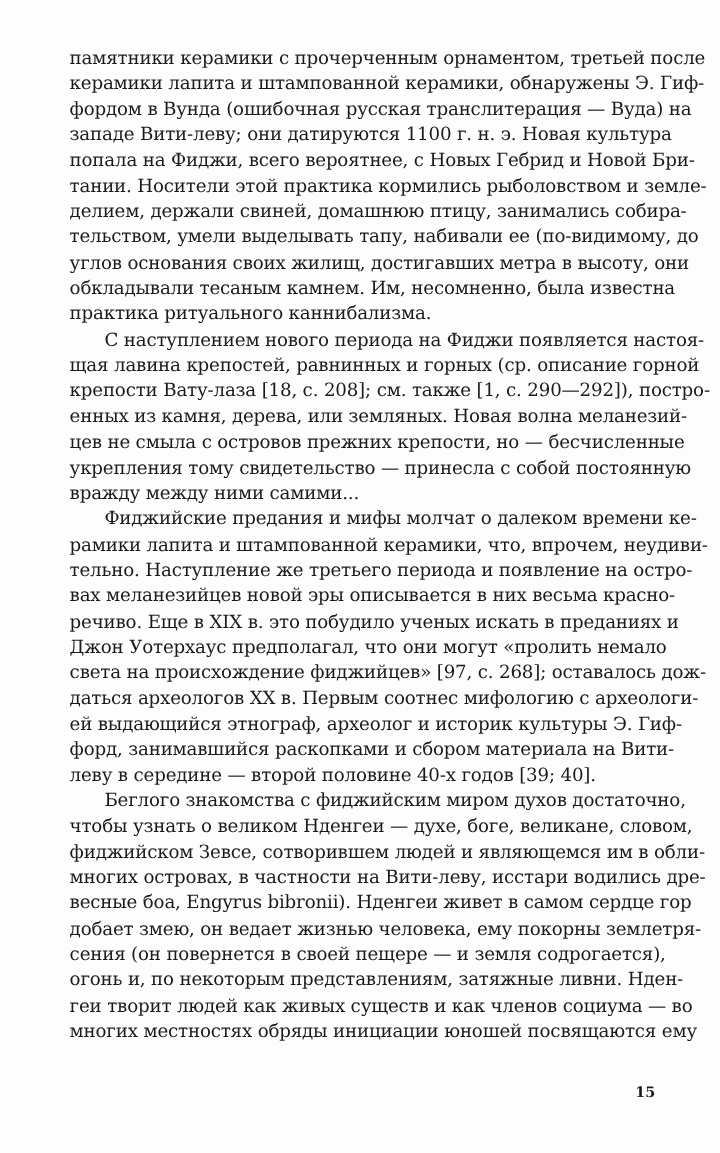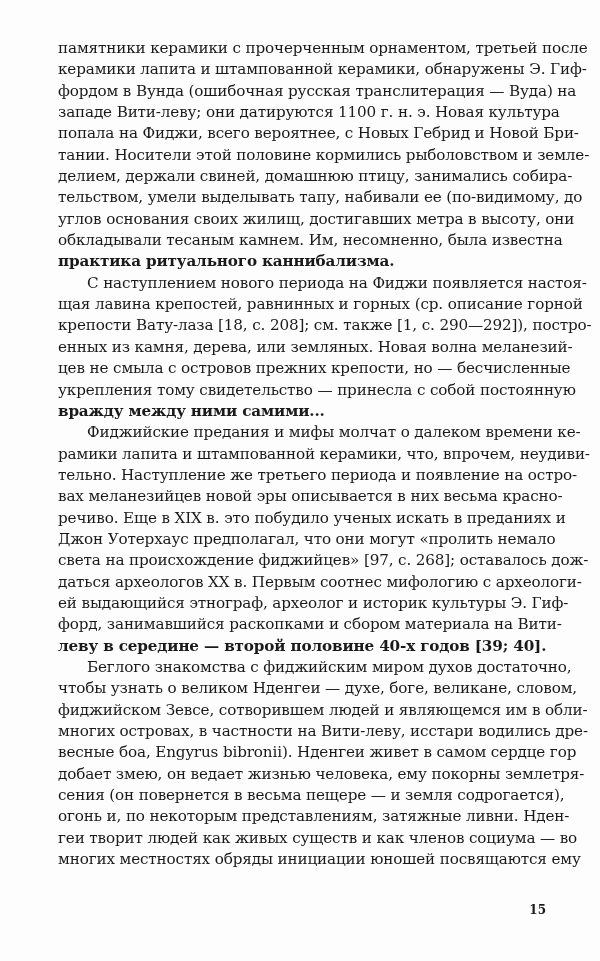--- a/index.html
+++ b/index.html
@@ -10,40 +10,40 @@
   .text-block {
     position: absolute; left: 58px; top: 38px; width: 488px;
     font-family: "DejaVu Serif", serif;
     font-size: 15.2px; line-height: 21.35px; color: #1a1a1a;
   }
   .line {
     display: block; white-space: nowrap; text-align: justify;
     text-align-last: justify; height: 21.35px; overflow: visible;
     letter-spacing: -0.15px;
   }
-  .line.last { text-align-last: left; font-weight: bold; }
+  .line.last { text-align-last: left; }
   .line.indent { padding-left: 29px; }
   .page-number {
     position: absolute; left: 520px; top: 903px; width: 26px; text-align: right;
     font-family: "DejaVu Serif", serif; font-size: 12px; font-weight: bold; color: #1a1a1a;
   }
 </style>
 </head>
 <body>
 
 <div class="page">
   <div class="text-block">
 
     <div class="paragraph">
       <span class="line">памятники керамики с прочерченным орнаментом, третьей после</span>
       <span class="line">керамики лапита и штампованной керамики, обнаружены Э. Гиф-</span>
       <span class="line">фордом в Вунда (ошибочная русская транслитерация — Вуда) на</span>
       <span class="line">западе Вити-леву; они датируются 1100 г. н. э. Новая культура</span>
       <span class="line">попала на Фиджи, всего вероятнее, с Новых Гебрид и Новой Бри-</span>
-      <span class="line">тании. Носители этой половине кормились рыболовством и земле-</span>
+      <span class="line">тании. Носители этой практика кормились рыболовством и земле-</span>
       <span class="line">делием, держали свиней, домашнюю птицу, занимались собира-</span>
       <span class="line">тельством, умели выделывать тапу, набивали ее (по-видимому, до</span>
       <span class="line">углов основания своих жилищ, достигавших метра в высоту, они</span>
       <span class="line">обкладывали тесаным камнем. Им, несомненно, была известна</span>
       <span class="line last">практика ритуального каннибализма.</span>
     </div>
 
     <div class="paragraph">
       <span class="line indent">С наступлением нового периода на Фиджи появляется настоя-</span>
       <span class="line">щая лавина крепостей, равнинных и горных (ср. описание горной</span>
@@ -68,21 +68,21 @@
       <span class="line last">леву в середине — второй половине 40-х годов [39; 40].</span>
     </div>
 
     <div class="paragraph">
       <span class="line indent">Беглого знакомства с фиджийским миром духов достаточно,</span>
       <span class="line">чтобы узнать о великом Нденгеи — духе, боге, великане, словом,</span>
       <span class="line">фиджийском Зевсе, сотворившем людей и являющемся им в обли-</span>
       <span class="line">многих островах, в частности на Вити-леву, исстари водились дре-</span>
       <span class="line">весные боа, Engyrus bibronii). Нденгеи живет в самом сердце гор</span>
       <span class="line">добает змею, он ведает жизнью человека, ему покорны землетря-</span>
-      <span class="line">сения (он повернется в весьма пещере — и земля содрогается),</span>
+      <span class="line">сения (он повернется в своей пещере — и земля содрогается),</span>
       <span class="line">огонь и, по некоторым представлениям, затяжные ливни. Нден-</span>
       <span class="line">геи творит людей как живых существ и как членов социума — во</span>
       <span class="line">многих местностях обряды инициации юношей посвящаются ему</span>
 
     </div>
 
   </div>
 
   <div class="page-number">15</div>
 </div>

